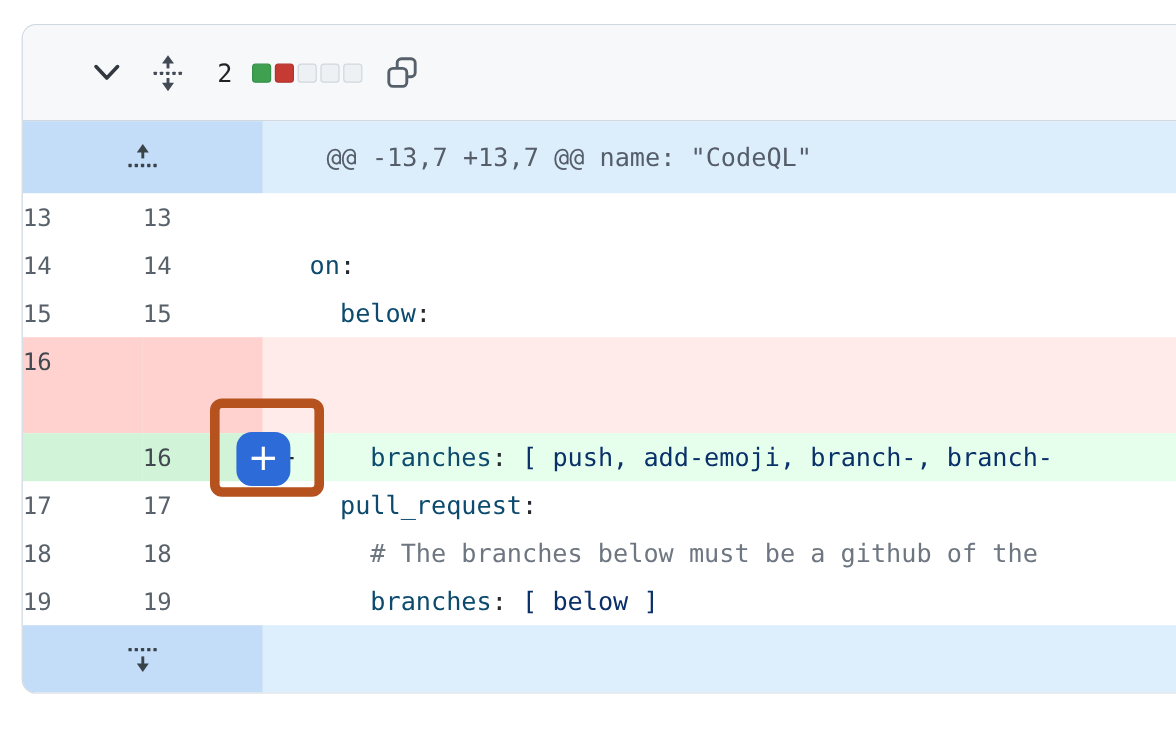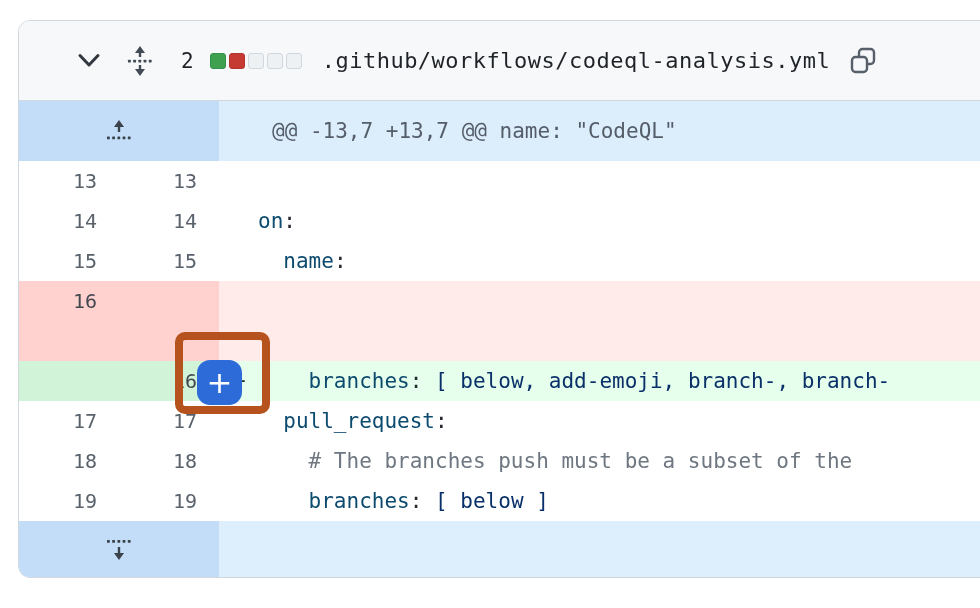--- a/index.html
+++ b/index.html
@@ -24,21 +24,21 @@
   .diffstat{flex:none;margin-left:16px;display:flex;gap:3px}
   .sq{width:16px;height:16px;border-radius:3px;box-sizing:border-box}
   .sq-added{background:#3fa14f;border:1px solid #35914b}
   .sq-deleted{background:#c53a33;border:1px solid #b3342e}
   .sq-neutral{background:#eef1f3;border:1px solid #d0d7de}
   .fname{flex:none;margin-left:20px;font-size:22px;color:#1f2328;letter-spacing:.5px}
   .copybtn{flex:none;margin-left:18px;display:flex;cursor:pointer}
   
   .row{display:flex;height:40px;font-size:21px;line-height:40px}
   .row.h80{height:80px}
-  .ln{flex:none;width:100px;text-align:right;padding-right:22px;box-sizing:border-box;
+  .ln{flex:none;width:100px;padding-right:22px;box-sizing:border-box;
       font-size:20px;color:#59626b}
   .codecell{flex:1;min-width:0;overflow:hidden;white-space:pre;color:#24292f;padding-left:14px}
   .marker{display:inline-block;width:25px}
   
   .hunkrow{display:flex;height:60px}
   .gutter{flex:none;width:200px;display:flex;align-items:center;justify-content:center;background:#c3dcf8}
   .hunktext{flex:1;background:#dcedfc;font-size:21px;line-height:60px;color:#545d68;
             padding-left:53px;white-space:pre;overflow:hidden}
   .expandrow{display:flex;height:56px}
   .expandrow .gutter{cursor:pointer}
@@ -94,21 +94,20 @@
       </svg>
     </span>
     <span class="chcount">2</span>
     <span class="diffstat">
       <span class="sq sq-added"></span>
       <span class="sq sq-deleted"></span>
       <span class="sq sq-neutral"></span>
       <span class="sq sq-neutral"></span>
       <span class="sq sq-neutral"></span>
     </span>
-    <span class="fname">.github/workflows/codeql-analysis.yml</span>
     <span class="copybtn">
       <svg width="30" height="30" viewBox="0 0 30 30">
         <rect x="11" y="3" width="15" height="15" rx="3.5" fill="none" stroke="#57606a" stroke-width="2.4"></rect>
         <rect x="4" y="11" width="15" height="15" rx="3.5" fill="#f6f8fa" stroke="#57606a" stroke-width="2.4"></rect>
       </svg>
     </span>
   </div>
 
   <div class="hunkrow">
     <div class="gutter">
@@ -135,48 +134,48 @@
 
   <div class="row ctx">
     <div class="ln">14</div>
     <div class="ln">14</div>
     <div class="codecell"><span class="marker"></span><span class="k">on</span><span class="p">:</span></div>
   </div>
 
   <div class="row ctx">
     <div class="ln">15</div>
     <div class="ln">15</div>
-    <div class="codecell"><span class="marker"></span><span class="p">  </span><span class="k">name</span><span class="p">:</span></div>
+    <div class="codecell"><span class="marker"></span><span class="p">  </span><span class="k">below</span><span class="p">:</span></div>
   </div>
 
   <div class="row removed h80">
     <div class="ln">16</div>
     <div class="ln"></div>
     <div class="codecell">
       
       
     </div>
   </div>
 
   <div class="row added">
     <div class="ln"></div>
     <div class="ln">16</div>
-    <div class="codecell"><span class="marker p">+</span><span class="p">    </span><span class="k">branches</span><span class="p">: </span><span class="v">[ below, add-emoji, branch-, branch-</span></div>
+    <div class="codecell"><span class="marker p">+</span><span class="p">    </span><span class="k">branches</span><span class="p">: </span><span class="v">[ push, add-emoji, branch-, branch-</span></div>
   </div>
 
   <div class="row ctx">
     <div class="ln">17</div>
     <div class="ln">17</div>
     <div class="codecell"><span class="marker"></span><span class="p">  </span><span class="k">pull_request</span><span class="p">:</span></div>
   </div>
 
   <div class="row ctx">
     <div class="ln">18</div>
     <div class="ln">18</div>
-    <div class="codecell"><span class="marker"></span><span class="cm">    # The branches push must be a subset of the</span></div>
+    <div class="codecell"><span class="marker"></span><span class="cm">    # The branches below must be a github of the</span></div>
   </div>
 
   <div class="row ctx">
     <div class="ln">19</div>
     <div class="ln">19</div>
     <div class="codecell"><span class="marker"></span><span class="p">    </span><span class="k">branches</span><span class="p">: </span><span class="v">[ below ]</span></div>
   </div>
 
   <div class="expandrow">
     <div class="gutter">

